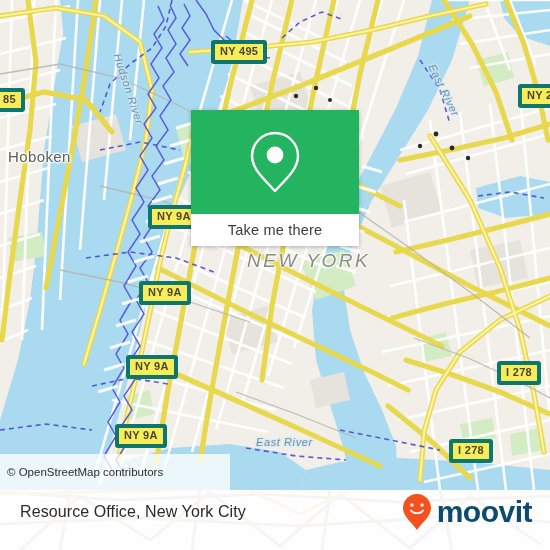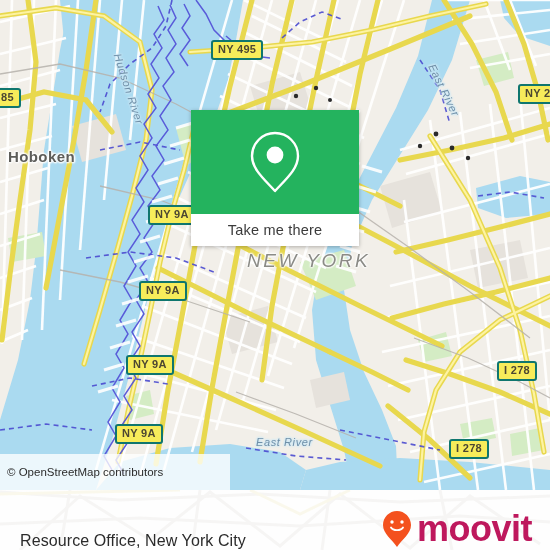--- a/index.html
+++ b/index.html
@@ -36,21 +36,21 @@
     font-style: italic;
   }
   .water-label {
     font-size: 11px; color: #6f8fa8; font-style: italic; letter-spacing: .6px;
     text-shadow: 1px 0 2px #cfe9f6, -1px 0 2px #cfe9f6, 0 1px 2px #cfe9f6, 0 -1px 2px #cfe9f6;
   }
   
   .shield {
     position: absolute;
     background: #f7ec5a;
-    border: 2px solid #0f766e;
+    border: 4px solid #0f766e;
     border-radius: 3px;
     color: #4b4632;
     font-size: 11px;
     font-weight: bold;
     padding: 1px 5px 2px 5px;
     line-height: 13px;
     letter-spacing: .3px;
     white-space: nowrap;
     pointer-events: none;
   }
@@ -81,26 +81,26 @@
 
   
   #footer {
     position: absolute; left: 0; top: 490px; width: 550px; height: 60px;
     background: #fefefe;
     overflow: hidden;
   }
   #footer-bg { position: absolute; left: 0; top: -490px; opacity: .30; }
   #footer-inner {
     position: relative; width: 100%; height: 100%;
-    display: flex; align-items: flex-end; justify-content: space-between;
-    padding: 0 18px 0 20px;
+    display: flex; align-items: center; justify-content: space-between;
+    padding: 0 18px 16px 20px;
   }
   #place-title { font-size: 16px; color: #2b2b2b; letter-spacing: .1px; }
   #brand { display: flex; align-items: center; gap: 5px; }
-  #brand-word { font-size: 36px; color: #be185d; letter-spacing: -0.5px; font-weight: 600; }
+  #brand-word { font-size: 30px; color: #0c4a6e; letter-spacing: -0.5px; font-weight: 600; }
 </style>
 </head>
 <body>
 
 <div id="app">
 
   <div id="map">
     <svg width="550" height="490" viewBox="0 0 550 490">
       <defs>
         <clipPath id="mapclip">
@@ -345,21 +345,21 @@
           <path d="M 362 166 L 382 172"></path>
             <path d="M 356 186 L 376 192"></path>
           <path d="M 350 206 L 370 212"></path>
             <path d="M 344 226 L 364 232"></path>
           <path d="M 340 246 L 360 252"></path>
             <path d="M 336 266 L 356 272"></path>
         </g>
       </g>
     </svg>
 
-    <div class="maplabel city-label" style="left:8px; top:148px;font-weight:bold;">Hoboken</div>
+    <div class="maplabel city-label" style="left:8px; top:148px;">Hoboken</div>
     <div class="maplabel bigcity-label" style="left:247px; top:250px;">NEW YORK</div>
 
     <div class="maplabel water-label" style="left:123px; top:52px; transform:rotate(72deg); transform-origin:left top;">Hudson River</div>
     <div class="maplabel water-label" style="left:437px; top:62px; transform:rotate(64deg); transform-origin:left top;">East River</div>
     <div class="maplabel water-label" style="left:256px; top:436px;">East River</div>
 
     <div class="shield" style="left:-6px; top:88px;">85</div>
     <div class="shield" style="left:211px; top:40px;">NY 495</div>
     <div class="shield" style="left:518px; top:84px;">NY 2</div>
     <div class="shield" style="left:148px; top:205px;">NY 9A</div>

